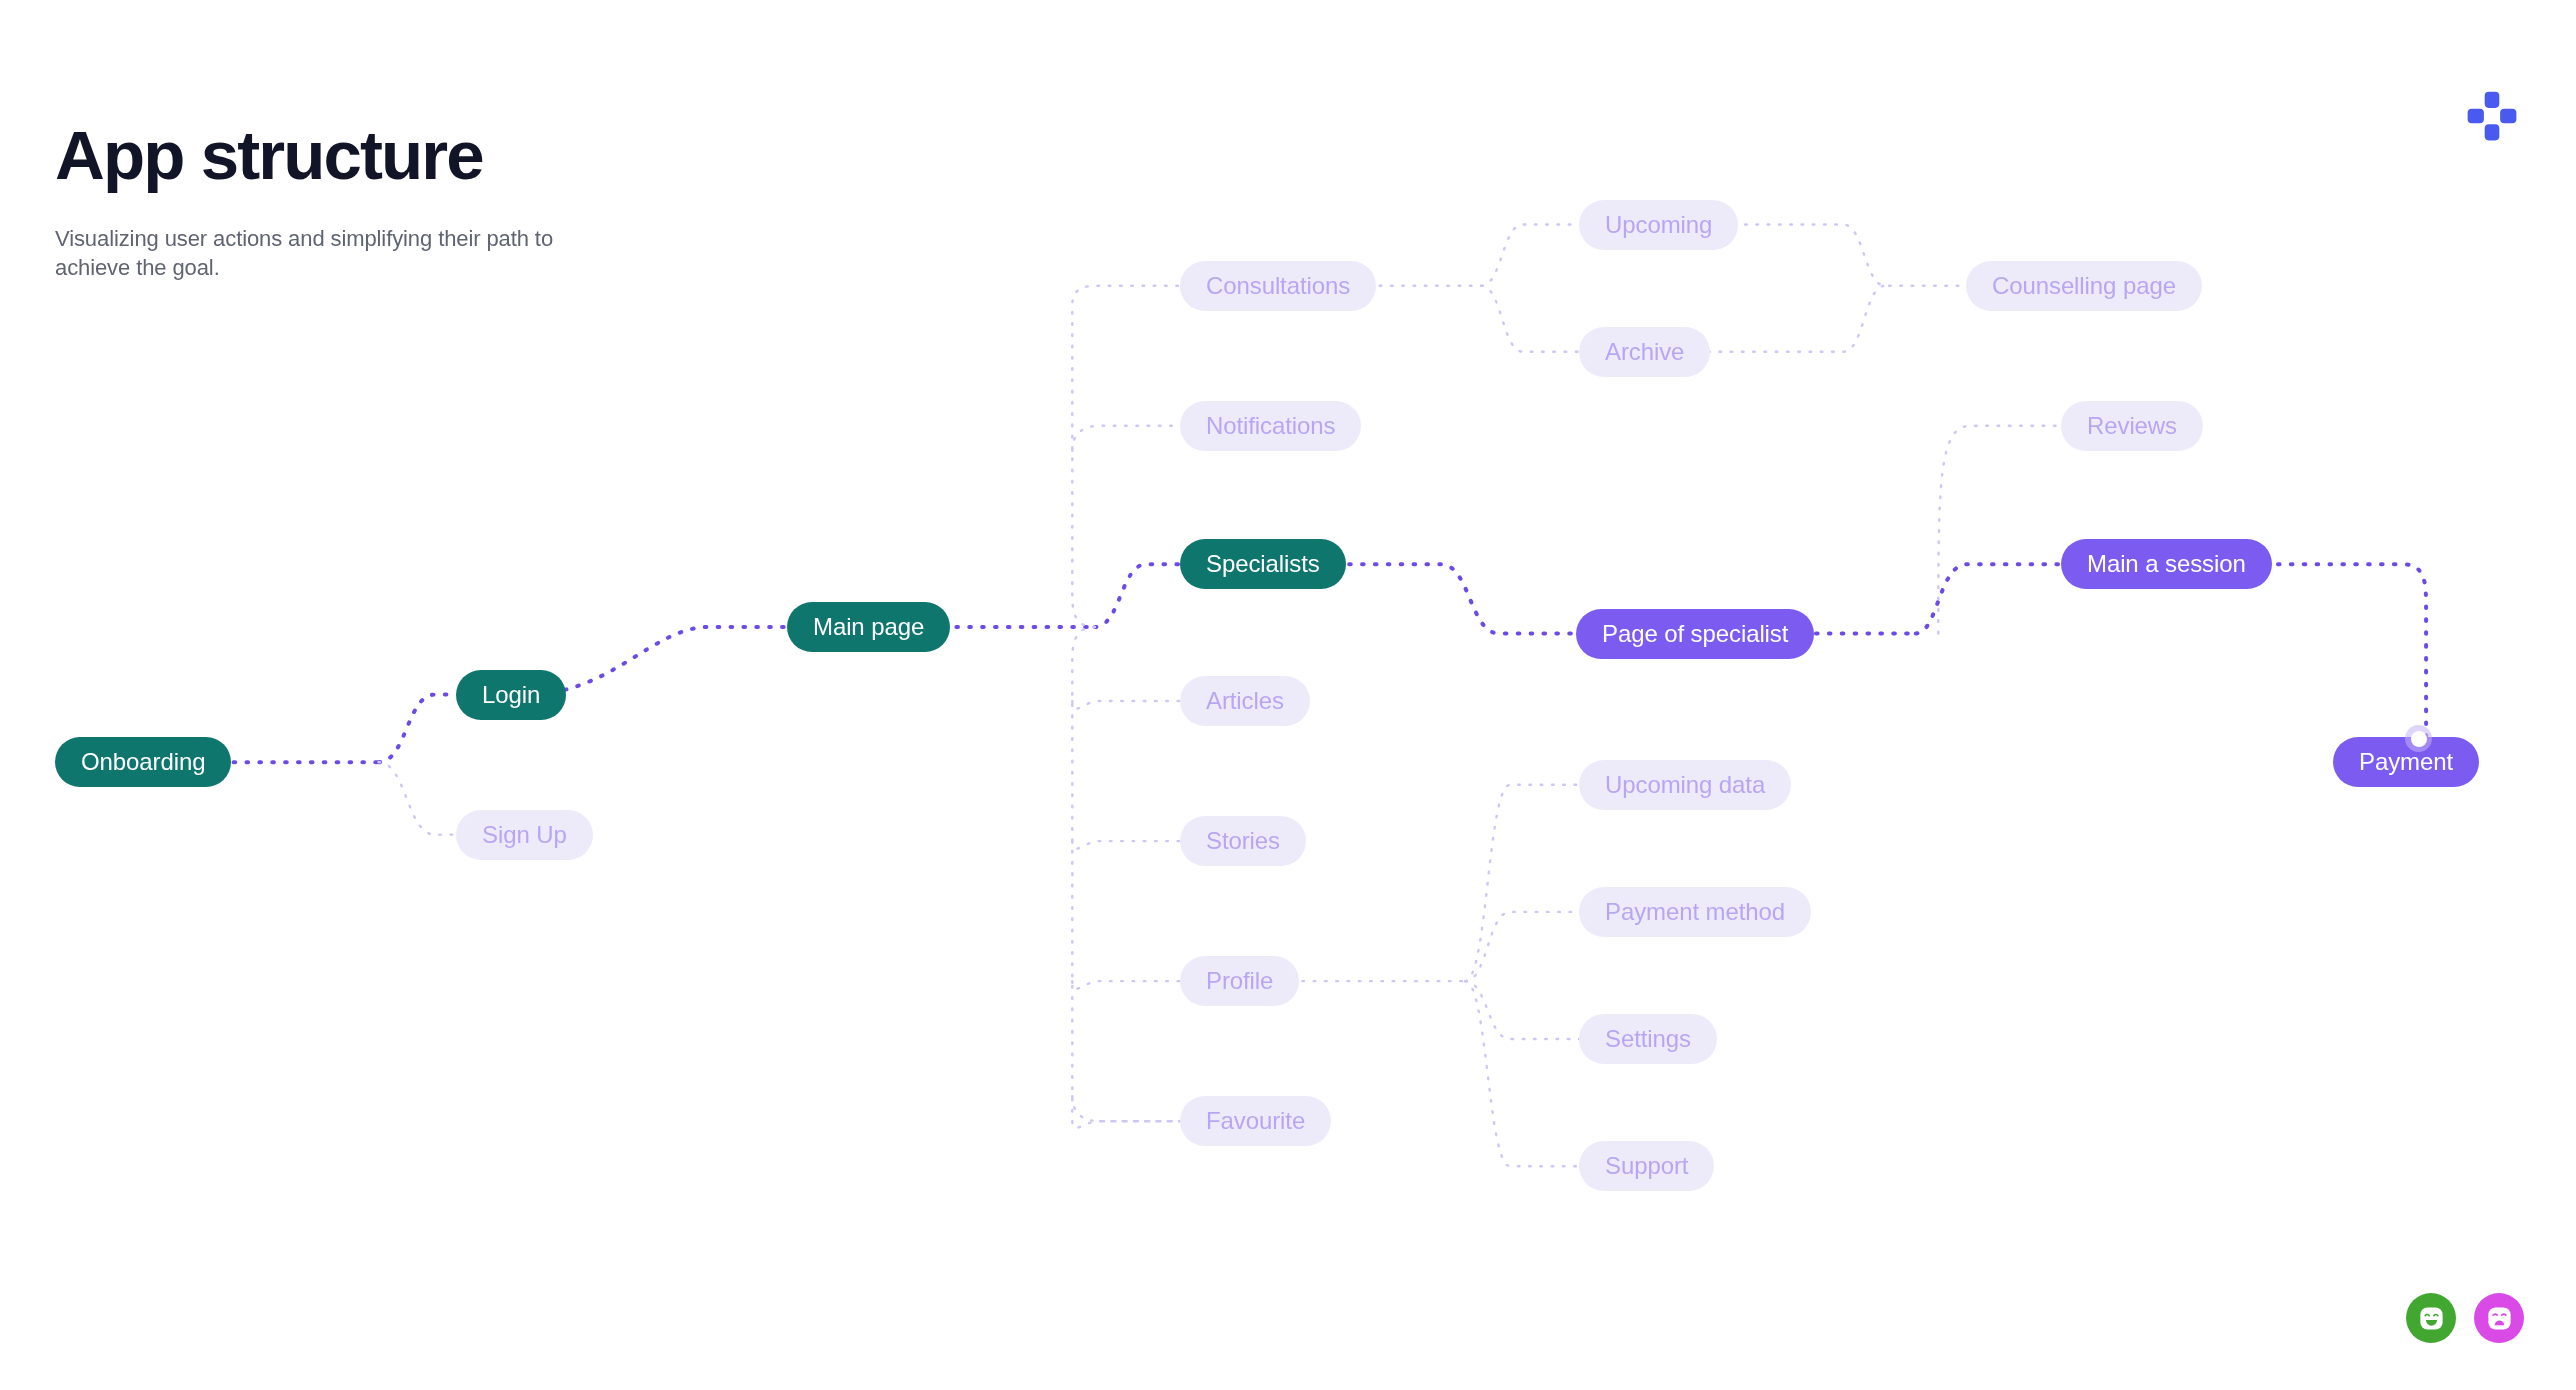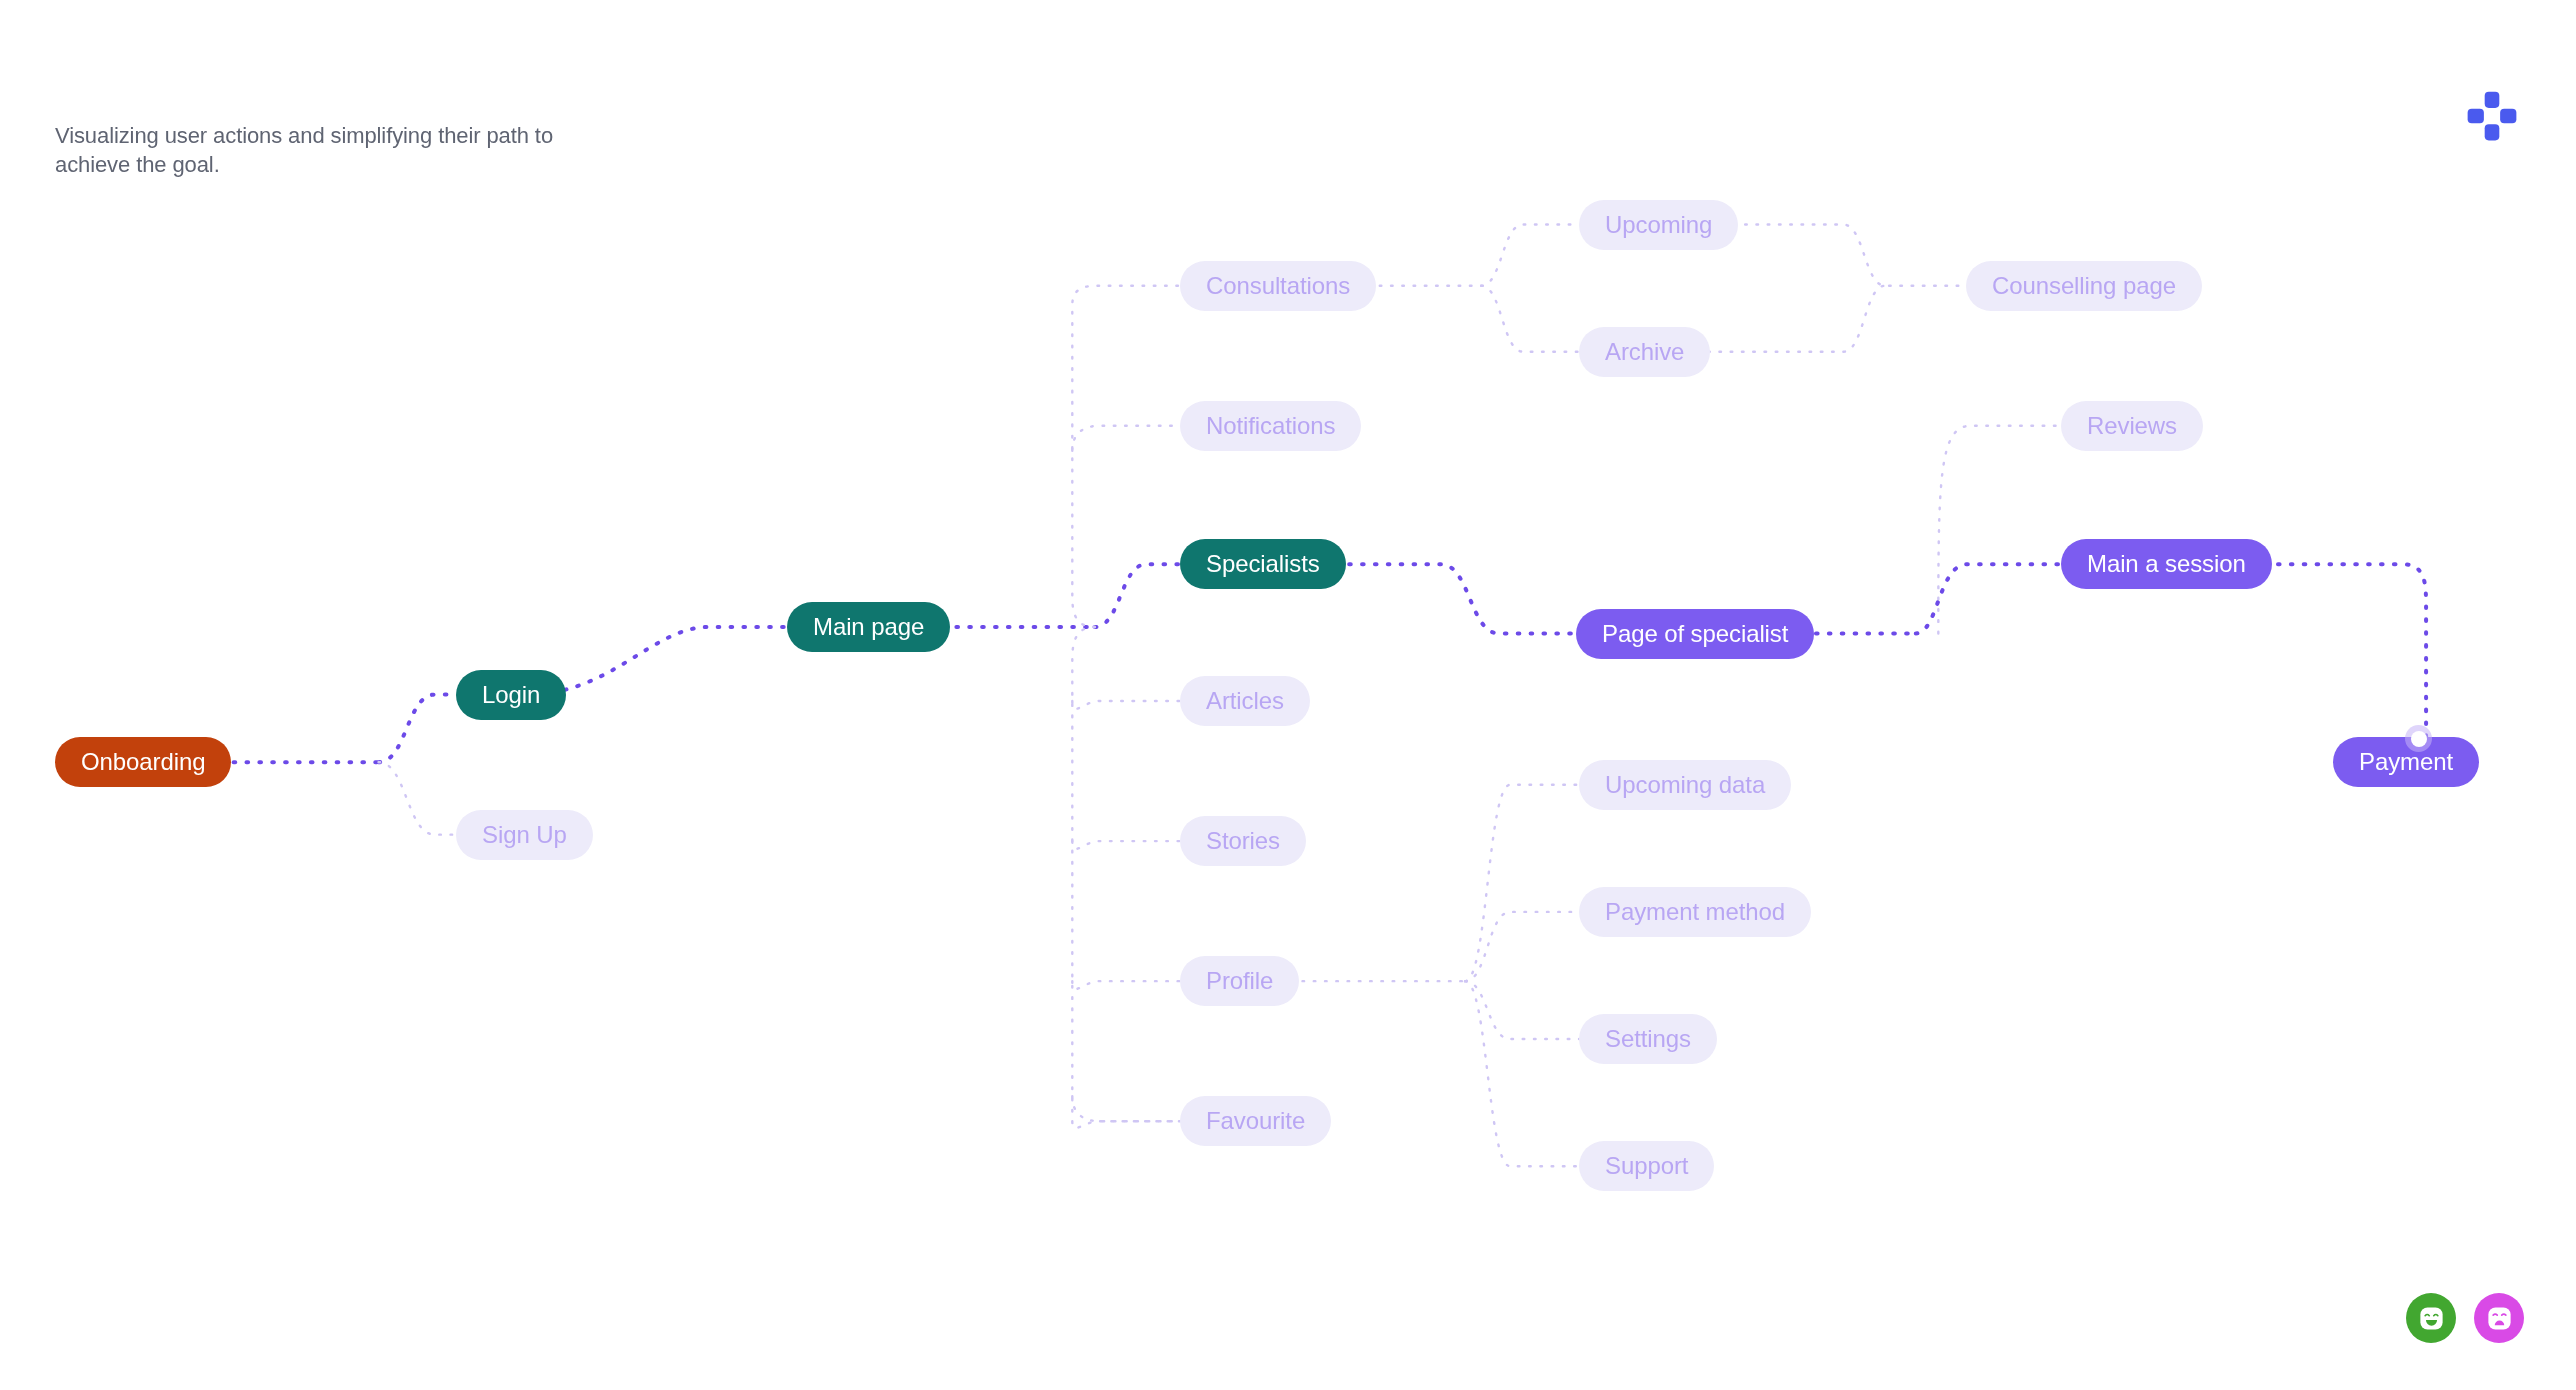--- a/index.html
+++ b/index.html
@@ -59,21 +59,21 @@
     display: flex; align-items: center;
     border-radius: 81px;
     font-size: 24px;
     letter-spacing: -0.1px;
     white-space: nowrap;
     padding: 0 26px;
     height: 50px;
     box-sizing: border-box;
   }
   .node.s-muted   { background: #edebfa; color: #b8a6f3; }
-  .node.s-light   { background: #c2410c; color: #ffffff; }
+  .node.s-light   { background: #0f766e; color: #ffffff; }
   .node.s-mid     { background: #0f766e; color: #ffffff; }
   .node.s-strong  { background: #7c5cf0; color: #ffffff; }
 
   .endpoint {
     position: absolute;
     width: 27px; height: 27px;
     border-radius: 50%;
     background: rgba(196,179,247,.55);
     display: flex; align-items: center; justify-content: center;
   }
@@ -90,20 +90,21 @@
     width: 50px; height: 50px; border-radius: 50%;
     display: flex; align-items: center; justify-content: center;
   }
   .fab.green   { background: #42a730; }
   .fab.magenta { background: #d94ae6; }
 </style>
 </head>
 <body>
 
 <div id="header">
+  <div id="page-title">App structure</div>
   <div id="page-subtitle">Visualizing user actions and simplifying their path to achieve the goal.</div>
 </div>
 
 <div id="logo">
   <svg width="52" height="52" viewBox="0 0 64 64">
     <rect x="23" y="2" width="18" height="20" rx="5" fill="#4a5aee"></rect>
     <rect x="23" y="42" width="18" height="20" rx="5" fill="#4a5aee"></rect>
     <rect x="2" y="23" width="20" height="18" rx="5" fill="#4a5aee"></rect>
     <rect x="42" y="23" width="20" height="18" rx="5" fill="#4a5aee"></rect>
   </svg>

